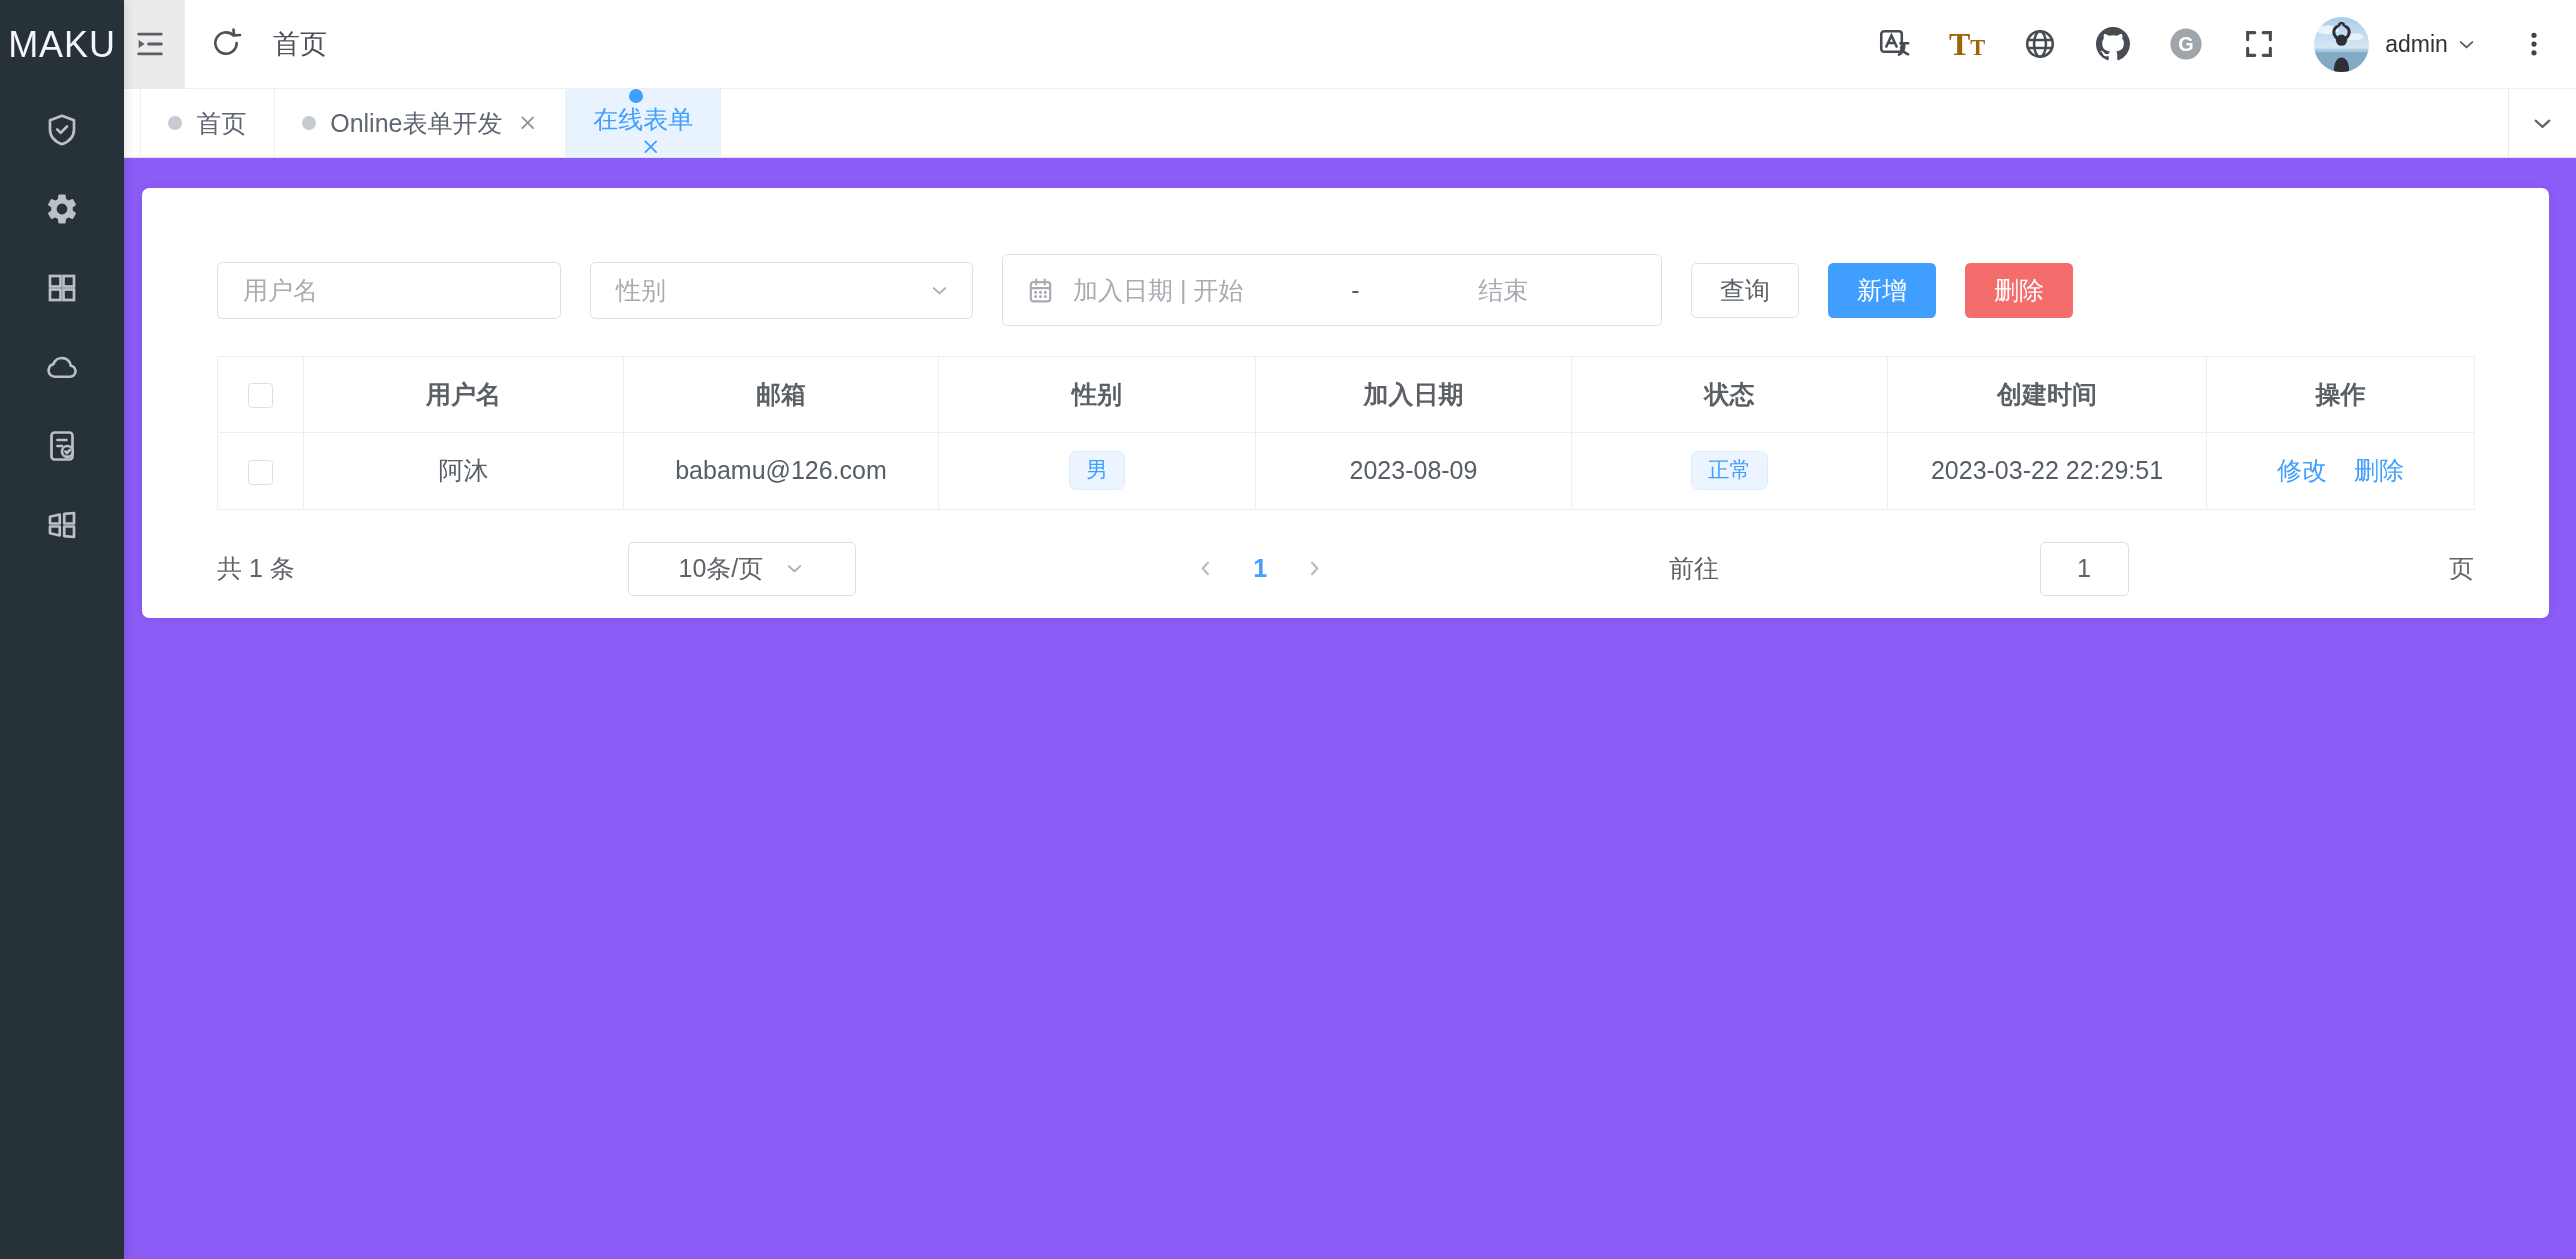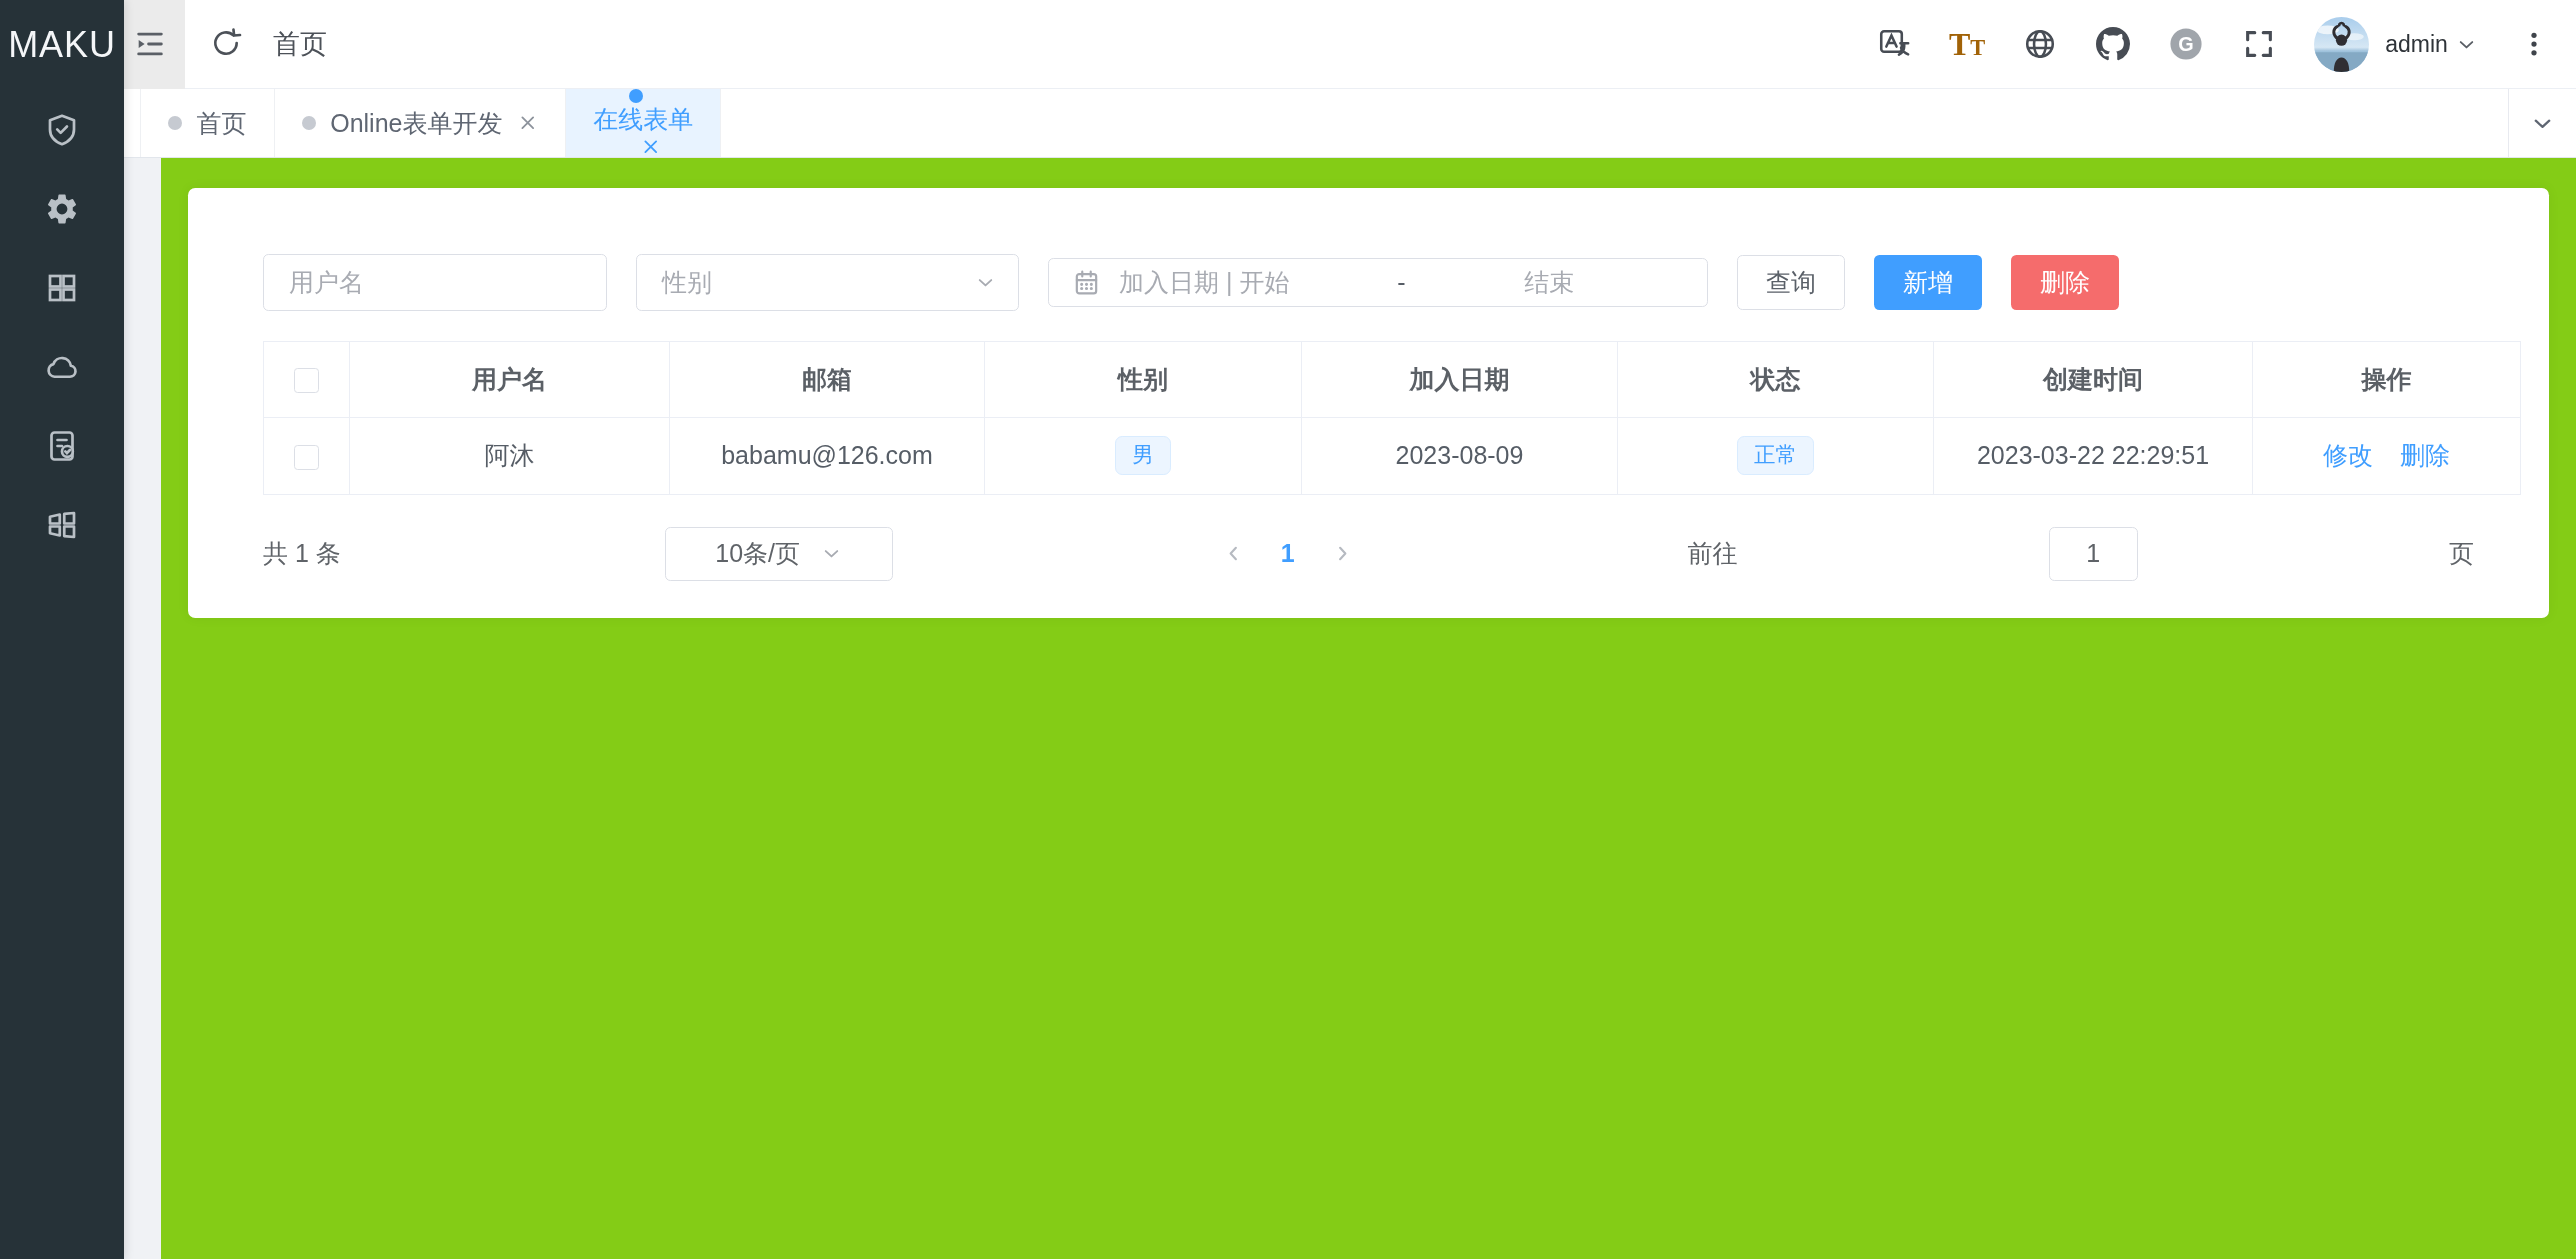--- a/index.html
+++ b/index.html
@@ -57,36 +57,36 @@
   .tab-close svg { width:21.5px; height:21.5px; }
   .tab.active { background:#e8f3ff; color:#409eff;flex-direction:column; }
   .tab.active .tab-dot { background:#409eff; }
   .tab.active .tab-close { color:#409eff; }
   .tab-more { position:absolute; right:0; top:0; width:68px; height:68px; background:#fff;
     border-left:0.9px solid #e8eaf0; display:flex; align-items:center; justify-content:center;
     color:#5f6672; cursor:pointer; }
   .tab-more svg { width:27px; height:27px; }
 
   
-  .content { position:absolute; left:115px; top:158px; right:0; bottom:0; background:#84cc16;margin-left:46px; }
+  .content { position:absolute; left:115px; top:158px; right:0; bottom:0; background:#8b5cf6; }
   .card { margin:30px 27px 0 27px; height:430px; background:#fff; border-radius:7.2px;
     box-shadow:0 0 12.5px rgba(0,0,0,.05); padding:0 75px; }
 
   
   .filter-row { padding-top:66px; display:flex; align-items:center; gap:29px; }
   .el-input { width:344px; height:57px; border:0.9px solid #dcdfe6; border-radius:5.4px;
     padding:0 25px; font-size:25px; color:#565d66; outline:none; background:#fff;
     font-family:"Liberation Sans","DejaVu Sans",sans-serif; }
   .el-input::placeholder { color:#a8abb2; }
   .el-select { width:383px; height:57px; border:0.9px solid #dcdfe6; border-radius:5.4px;
     display:flex; align-items:center; padding:0 21.5px 0 25px; cursor:pointer; background:#fff; }
   .el-select .ph { color:#a8abb2; flex:1; }
   .sel-arrow { width:23px; height:23px; color:#a8abb2; }
   .sel-arrow svg { width:23px; height:23px; }
-  .el-daterange { width:660px; height:49px; border:0.9px solid #dcdfe6; border-radius:5.4px;
+  .el-daterange { width:660px; height:72px; border:0.9px solid #dcdfe6; border-radius:5.4px;
     display:flex; align-items:center; padding:0 23px; background:#fff; cursor:pointer; }
   .cal-icon { width:29px; height:29px; color:#a8abb2; flex:none; }
   .cal-icon svg { width:29px; height:29px; }
   .dr-start { flex:1; color:#a8abb2; padding-left:18px; }
   .dr-sep { color:#565d66; padding:0 9px; }
   .dr-end { flex:1; color:#a8abb2; text-align:center; }
   .btn { height:55px; border-radius:5.4px; font-size:25px; padding:0 28px; cursor:pointer;
     border:0.9px solid transparent; font-family:inherit; }
   .btn-plain { background:#fff; border-color:#dcdfe6; color:#5a6068; }
   .btn-primary { background:#409eff; color:#fff; }

